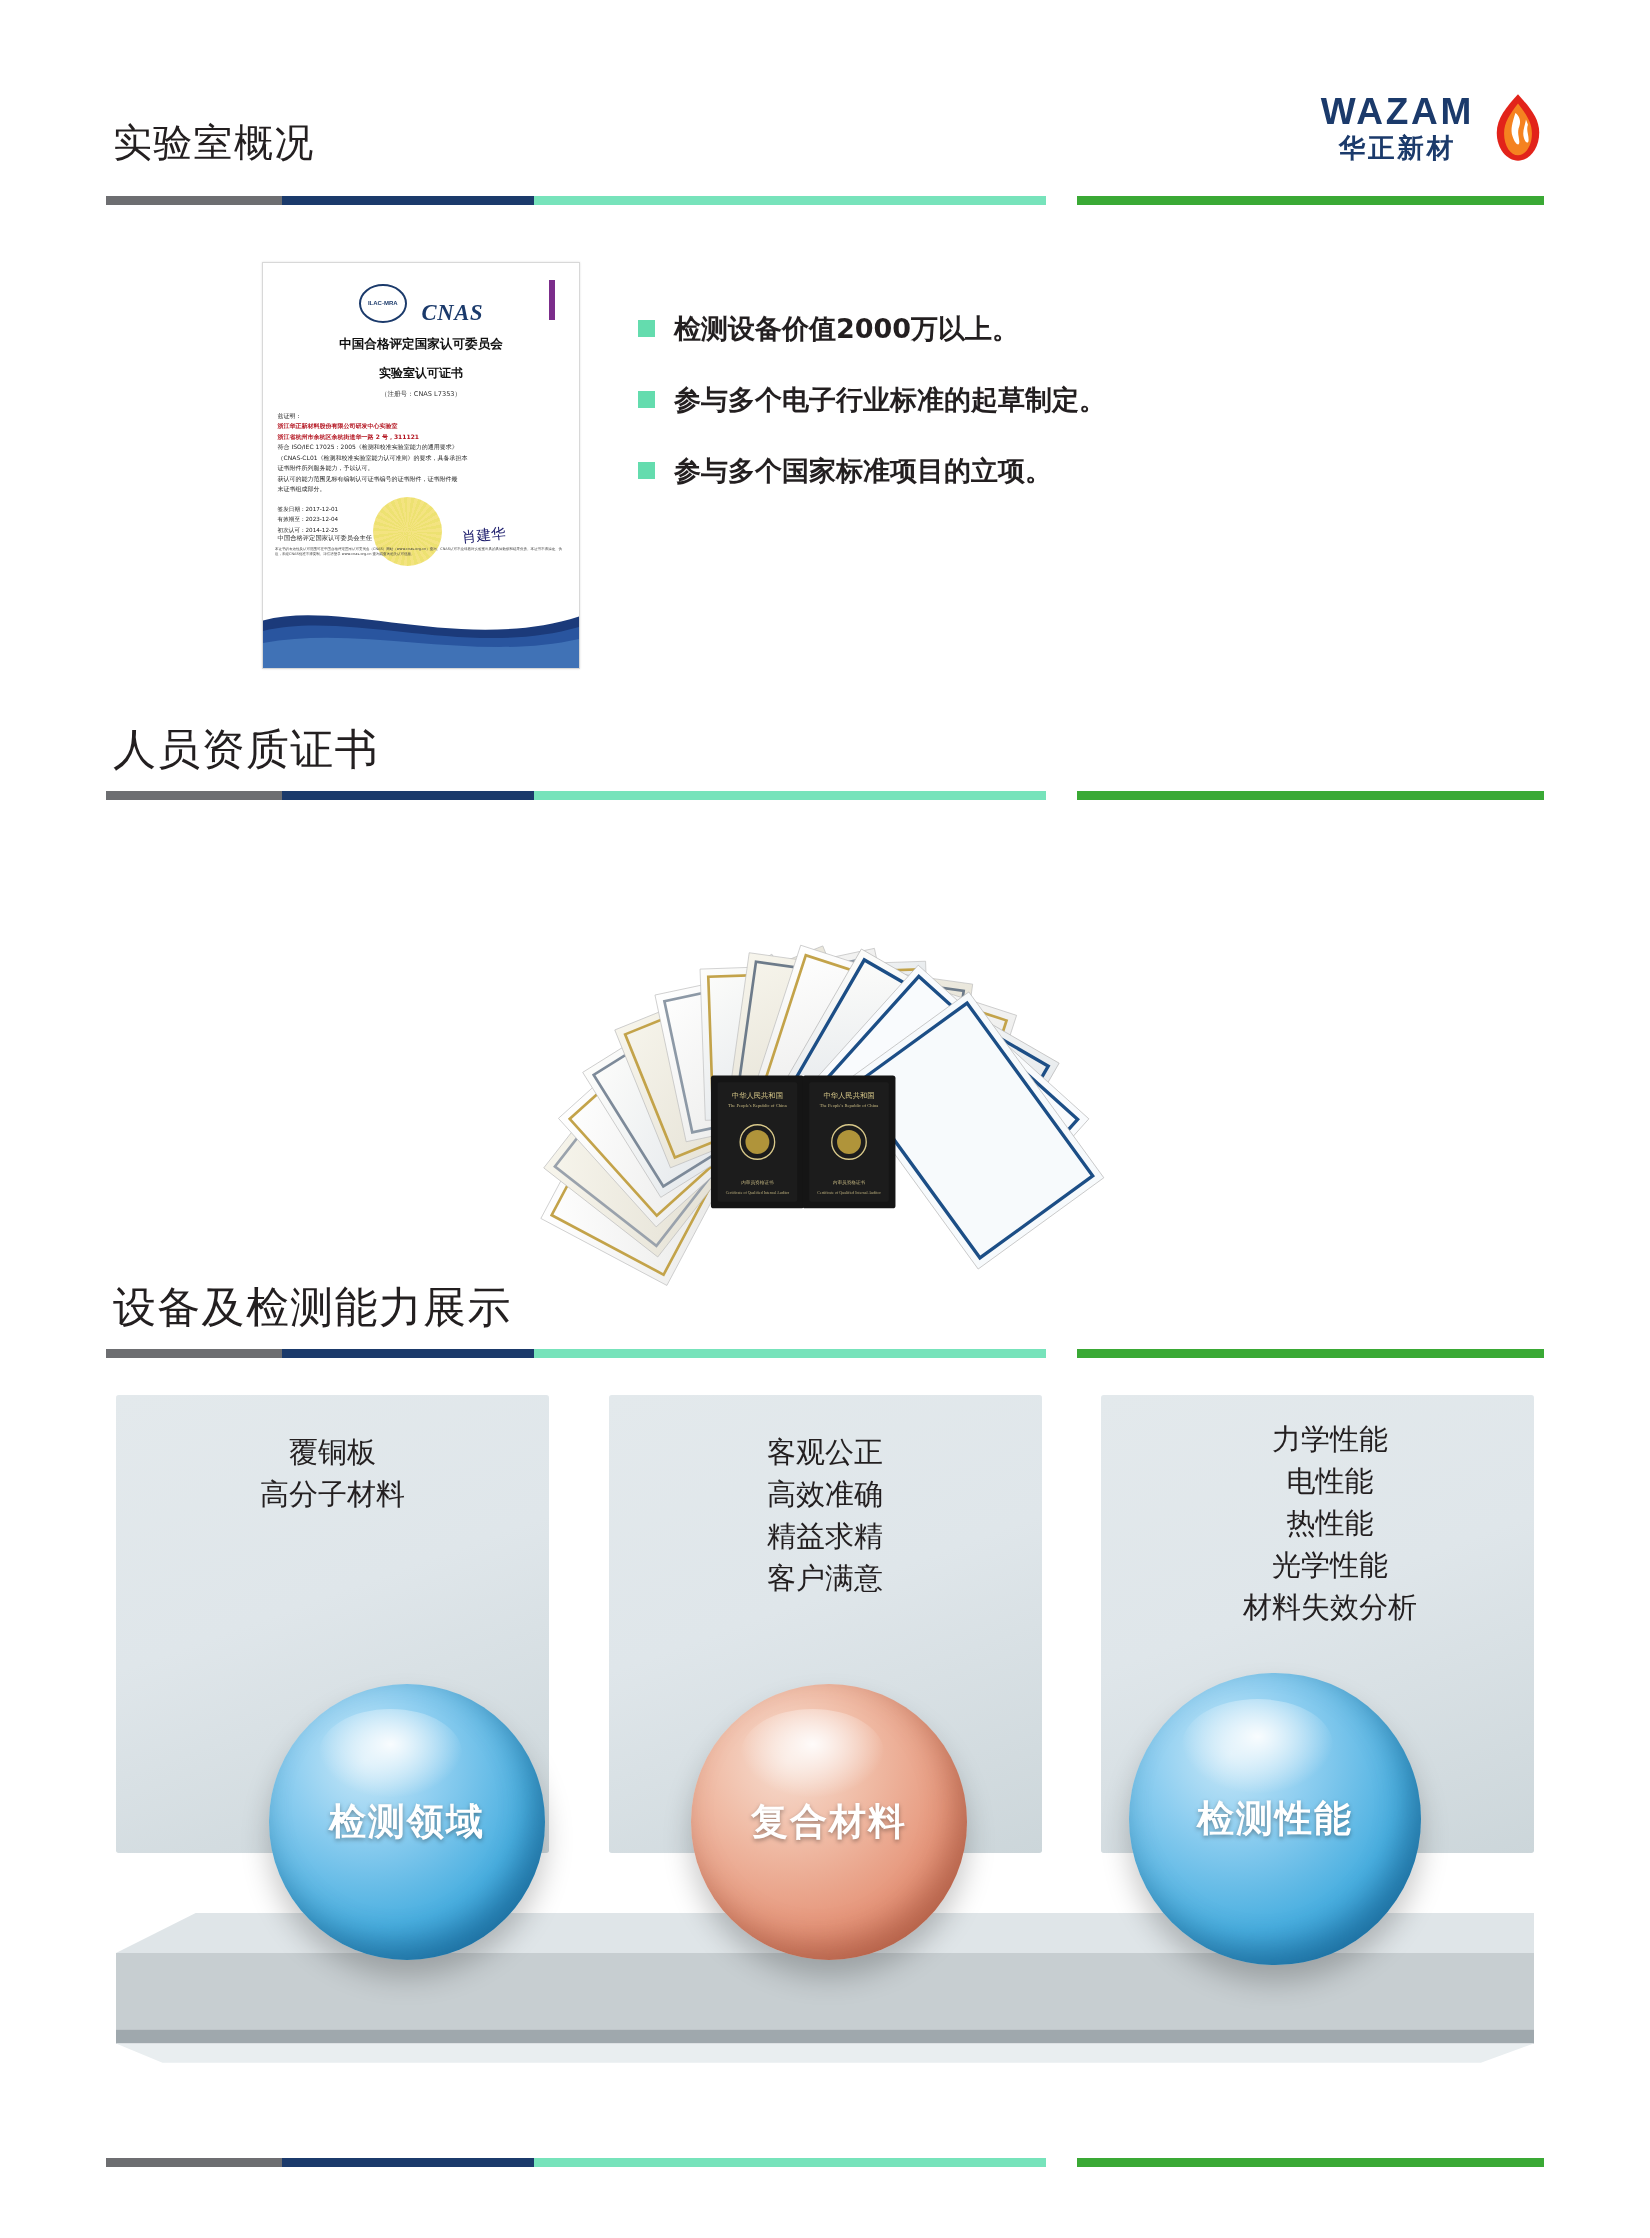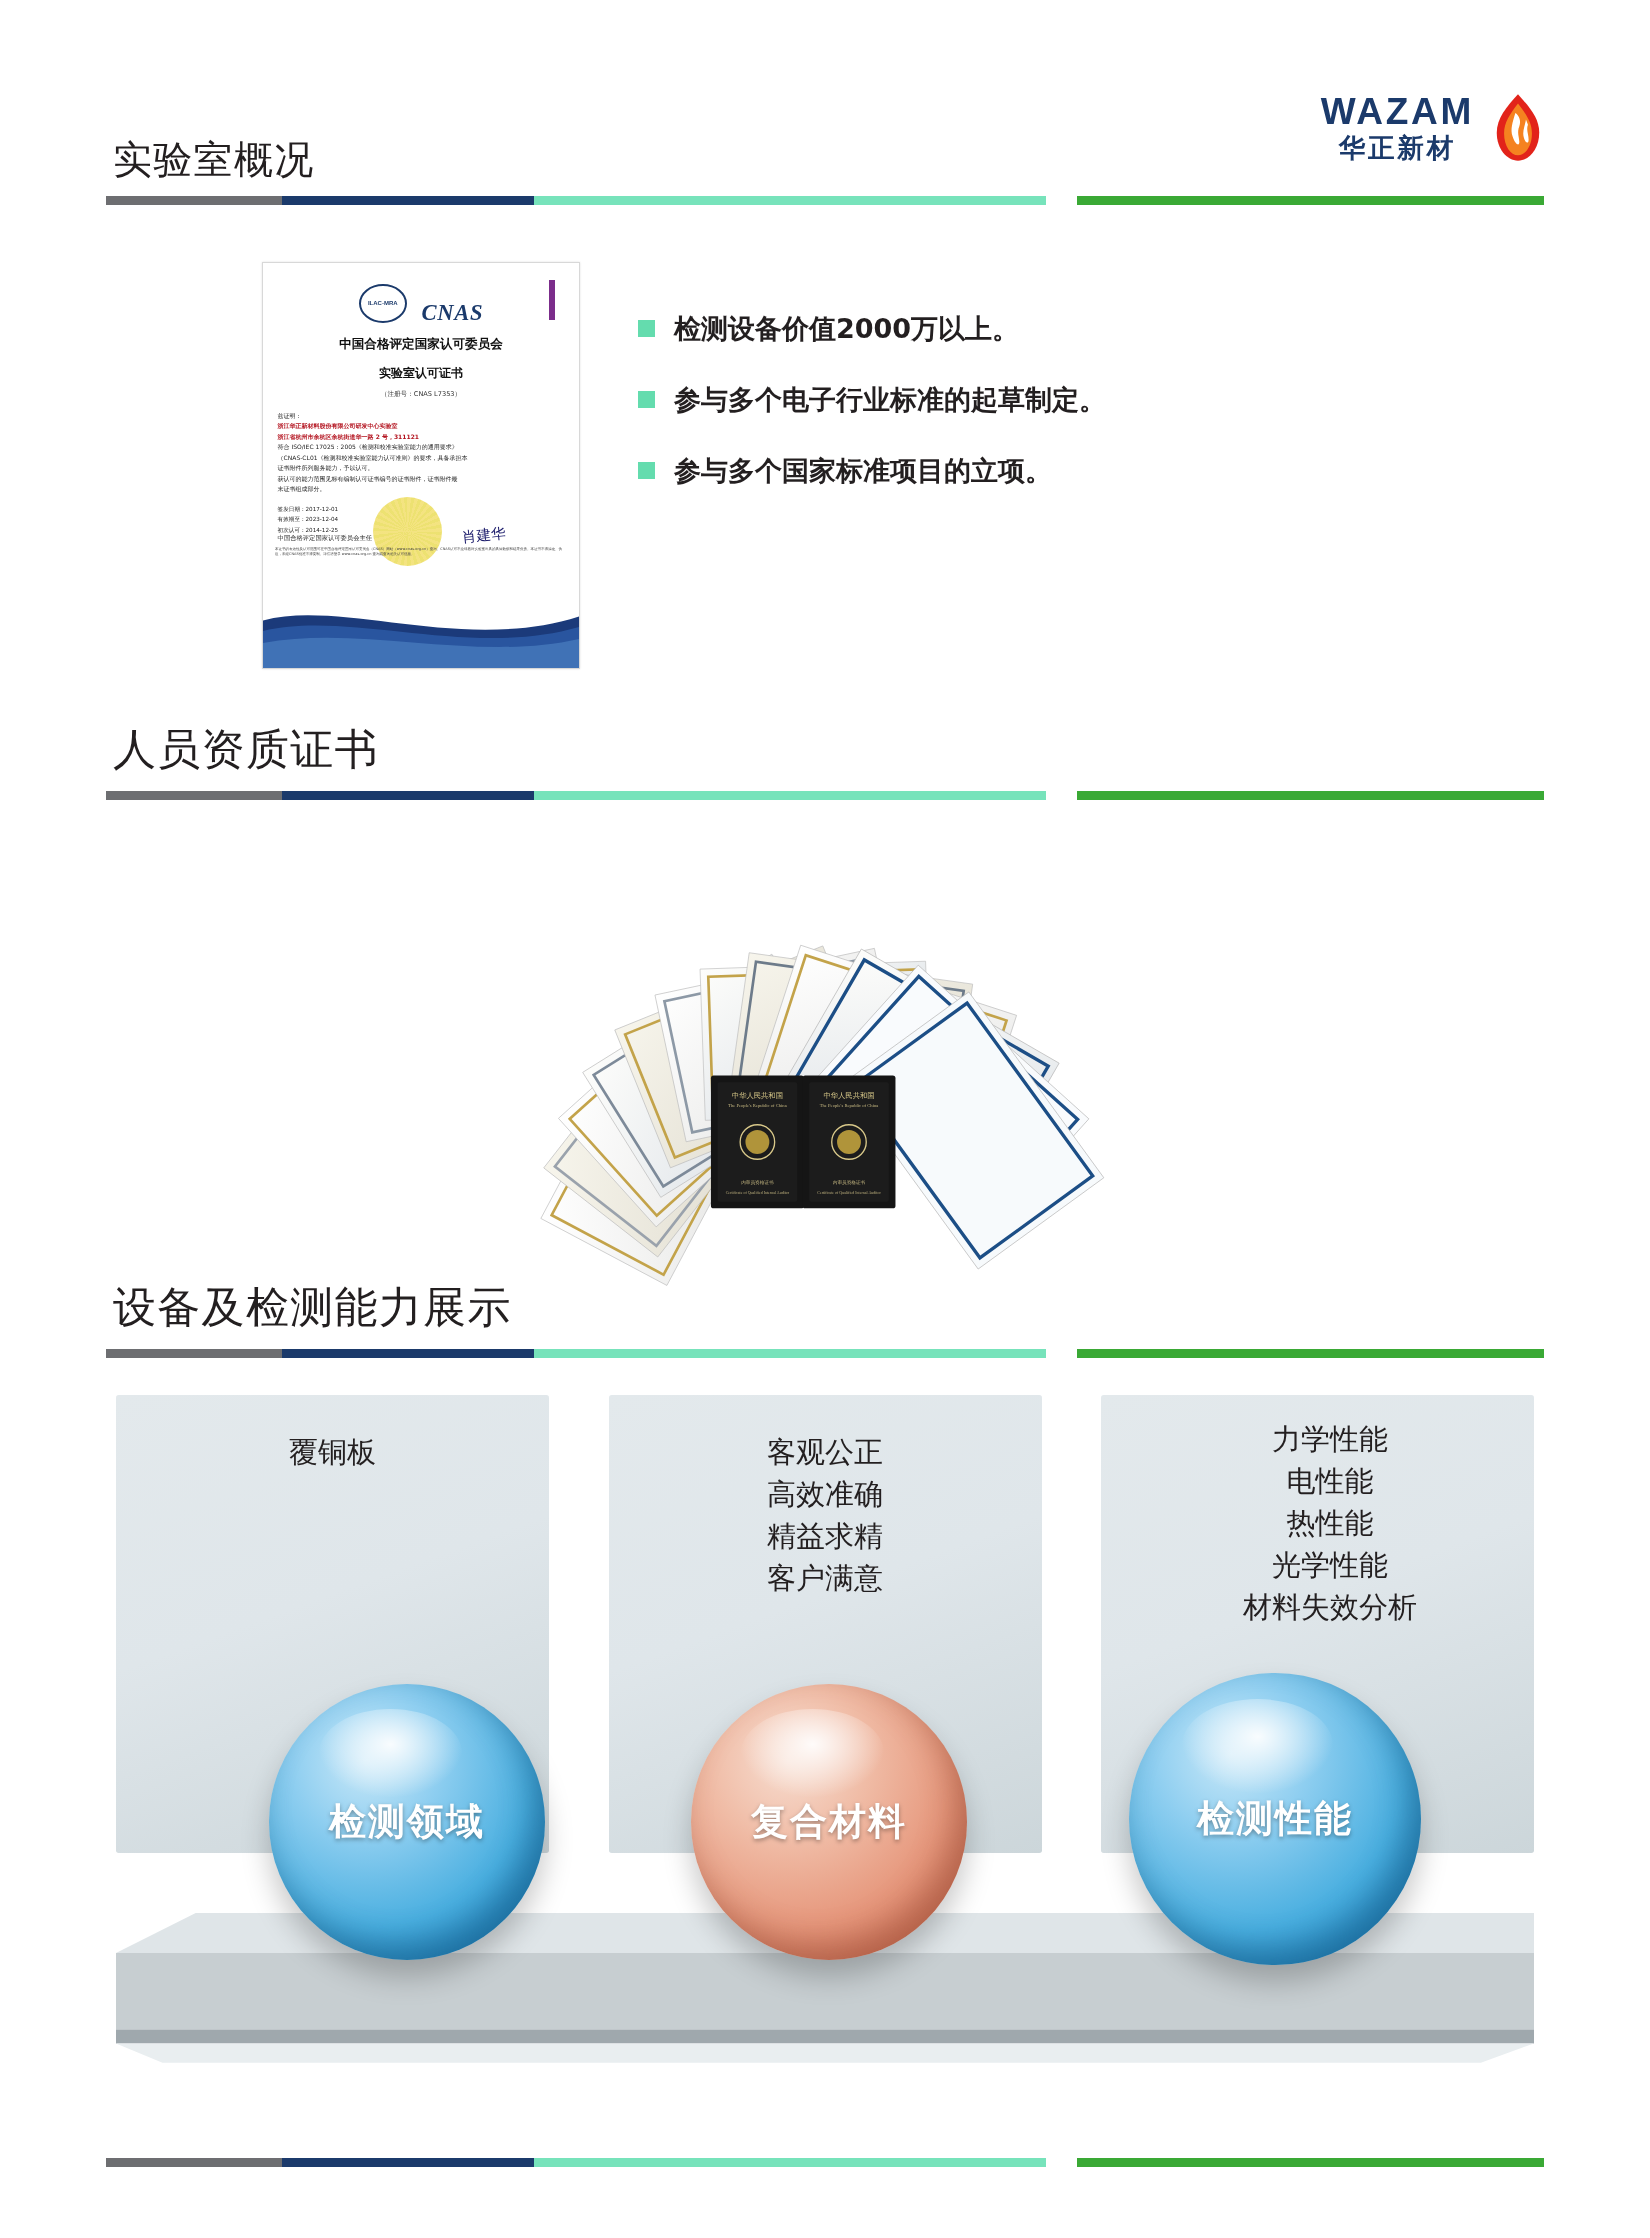--- a/index.html
+++ b/index.html
@@ -326,21 +326,21 @@
   <div class="logo-mark">
     <svg width="64" height="69" viewBox="0 0 96 104">
       <path d="M48 2 C30 22 16 38 16 60 C16 84 31 102 48 102 C65 102 80 84 80 60 C80 38 66 22 48 2 Z" fill="#e2231a"></path>
       <path d="M48 16 C36 32 27 44 27 61 C27 80 37 94 48 94 C59 94 69 80 69 61 C69 44 60 32 48 16 Z" fill="#f58220"></path>
       <path d="M44 30 C40 44 36 54 40 66 C43 76 50 82 50 74 C50 66 46 60 50 50 C53 42 50 34 44 30 Z" fill="#ffffff"></path>
       <path d="M60 40 C58 52 54 58 57 68 C59 75 64 78 64 70 C64 62 60 56 63 48 Z" fill="#ffffff"></path>
     </svg>
   </div>
 </div>
 
-<div class="section-title" style="left:113px; top:133px;">实验室概况</div>
+<div class="section-title" style="left:113px; top:116px;">实验室概况</div>
 <div class="rule" style="top:196px;">
   <div class="seg seg-gray"></div>
   <div class="seg seg-navy"></div>
   <div class="seg seg-mint"></div>
   <div class="seg seg-white"></div>
   <div class="seg seg-green"></div>
 </div>
 
 <div class="cert">
   <div class="cert-bar"></div>
@@ -496,20 +496,21 @@
   <div class="seg seg-gray"></div>
   <div class="seg seg-navy"></div>
   <div class="seg seg-mint"></div>
   <div class="seg seg-white"></div>
   <div class="seg seg-green"></div>
 </div>
 
 <div class="panels">
   <div class="panel">
     <div class="panel-line">覆铜板</div>
+    <div class="panel-line">高分子材料</div>
   </div>
   <div class="panel">
     <div class="panel-line">客观公正</div>
     <div class="panel-line">高效准确</div>
     <div class="panel-line">精益求精</div>
     <div class="panel-line">客户满意</div>
   </div>
   <div class="panel" style="padding-top:22.6px;padding-left:25px;">
     <div class="panel-line">力学性能</div>
     <div class="panel-line">电性能</div>

